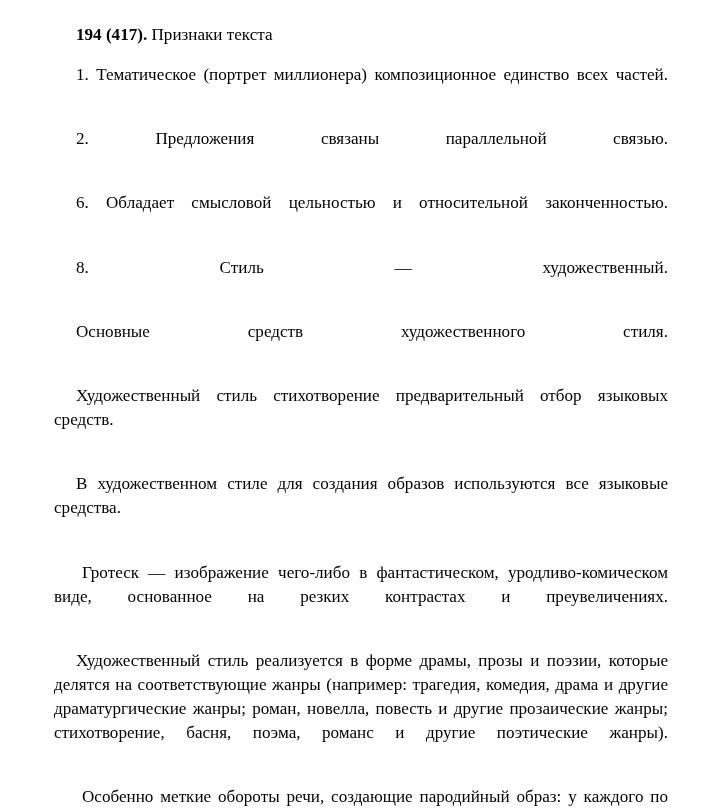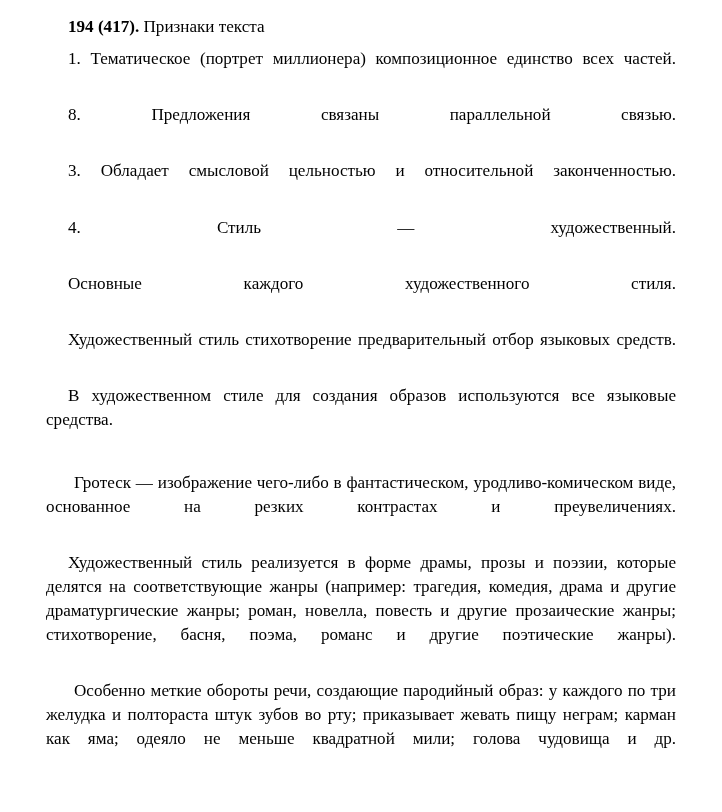--- a/index.html
+++ b/index.html
@@ -24,21 +24,21 @@
   }
   .doc-body {
     font-size: 17.1px;
     line-height: 24.1px;
     text-align: justify;
     text-justify: inter-word;
     -webkit-hyphens: manual;
     hyphens: manual;
   }
   p {
-    margin: 8px;
+    margin: 16px;
     padding: 0;
   }
   .heading-line {
     text-align: left;
     text-indent: 22px;
   }
   .heading-line .ex-num {
     font-weight: bold;
   }
   
@@ -69,25 +69,25 @@
 </style>
 </head>
 <body>
 
 <div class="page">
   <div class="doc-body">
 
     <p class="heading-line"><span class="ex-num">194 (417).</span> <span>Признаки текста</span></p>
 
     <p class="item">1. Тематическое (портрет миллионера) композиционное единство всех частей.</p>
-    <p class="item">8. Предложения связаны параллельной связью.</p>
-    <p class="item">3. Обладает смысловой цельностью и относительной законченностью.</p>
-    <p class="item">4. Стиль — художественный.</p>
+    <p class="item">2. Предложения связаны параллельной связью.</p>
+    <p class="item">6. Обладает смысловой цельностью и относительной законченностью.</p>
+    <p class="item">8. Стиль — художественный.</p>
 
-    <p class="para">Основные каждого художественного стиля.</p>
+    <p class="para">Основные средств художественного стиля.</p>
     <p class="para">Художественный стиль стихотворение предварительный отбор языковых средств.</p>
     <p class="para">В художественном стиле для создания образов используются все языковые средства.</p>
     <p class="para spaced-before">Гротеск — изображение чего-либо в фантастическом, уродливо-комическом виде, основанное на резких контрастах и преувеличениях.</p>
 
     <p class="para">Художественный стиль реализуется в форме драмы, прозы и поэзии, которые делятся на соответствующие жанры (например: трагедия, комедия, драма и другие драматургические жанры; роман, новелла, повесть и другие прозаические жанры; стихотворение, басня, поэма, романс и другие поэтические жанры).</p>
     <p class="para indent-wide">Особенно меткие обороты речи, создающие пародийный образ: у каждого по три желудка и полтораста штук зубов во рту; приказывает жевать пищу неграм; карман как яма; одеяло не меньше квадратной мили; голова чудовища и др.</p>
 
   </div>
 </div>
 

